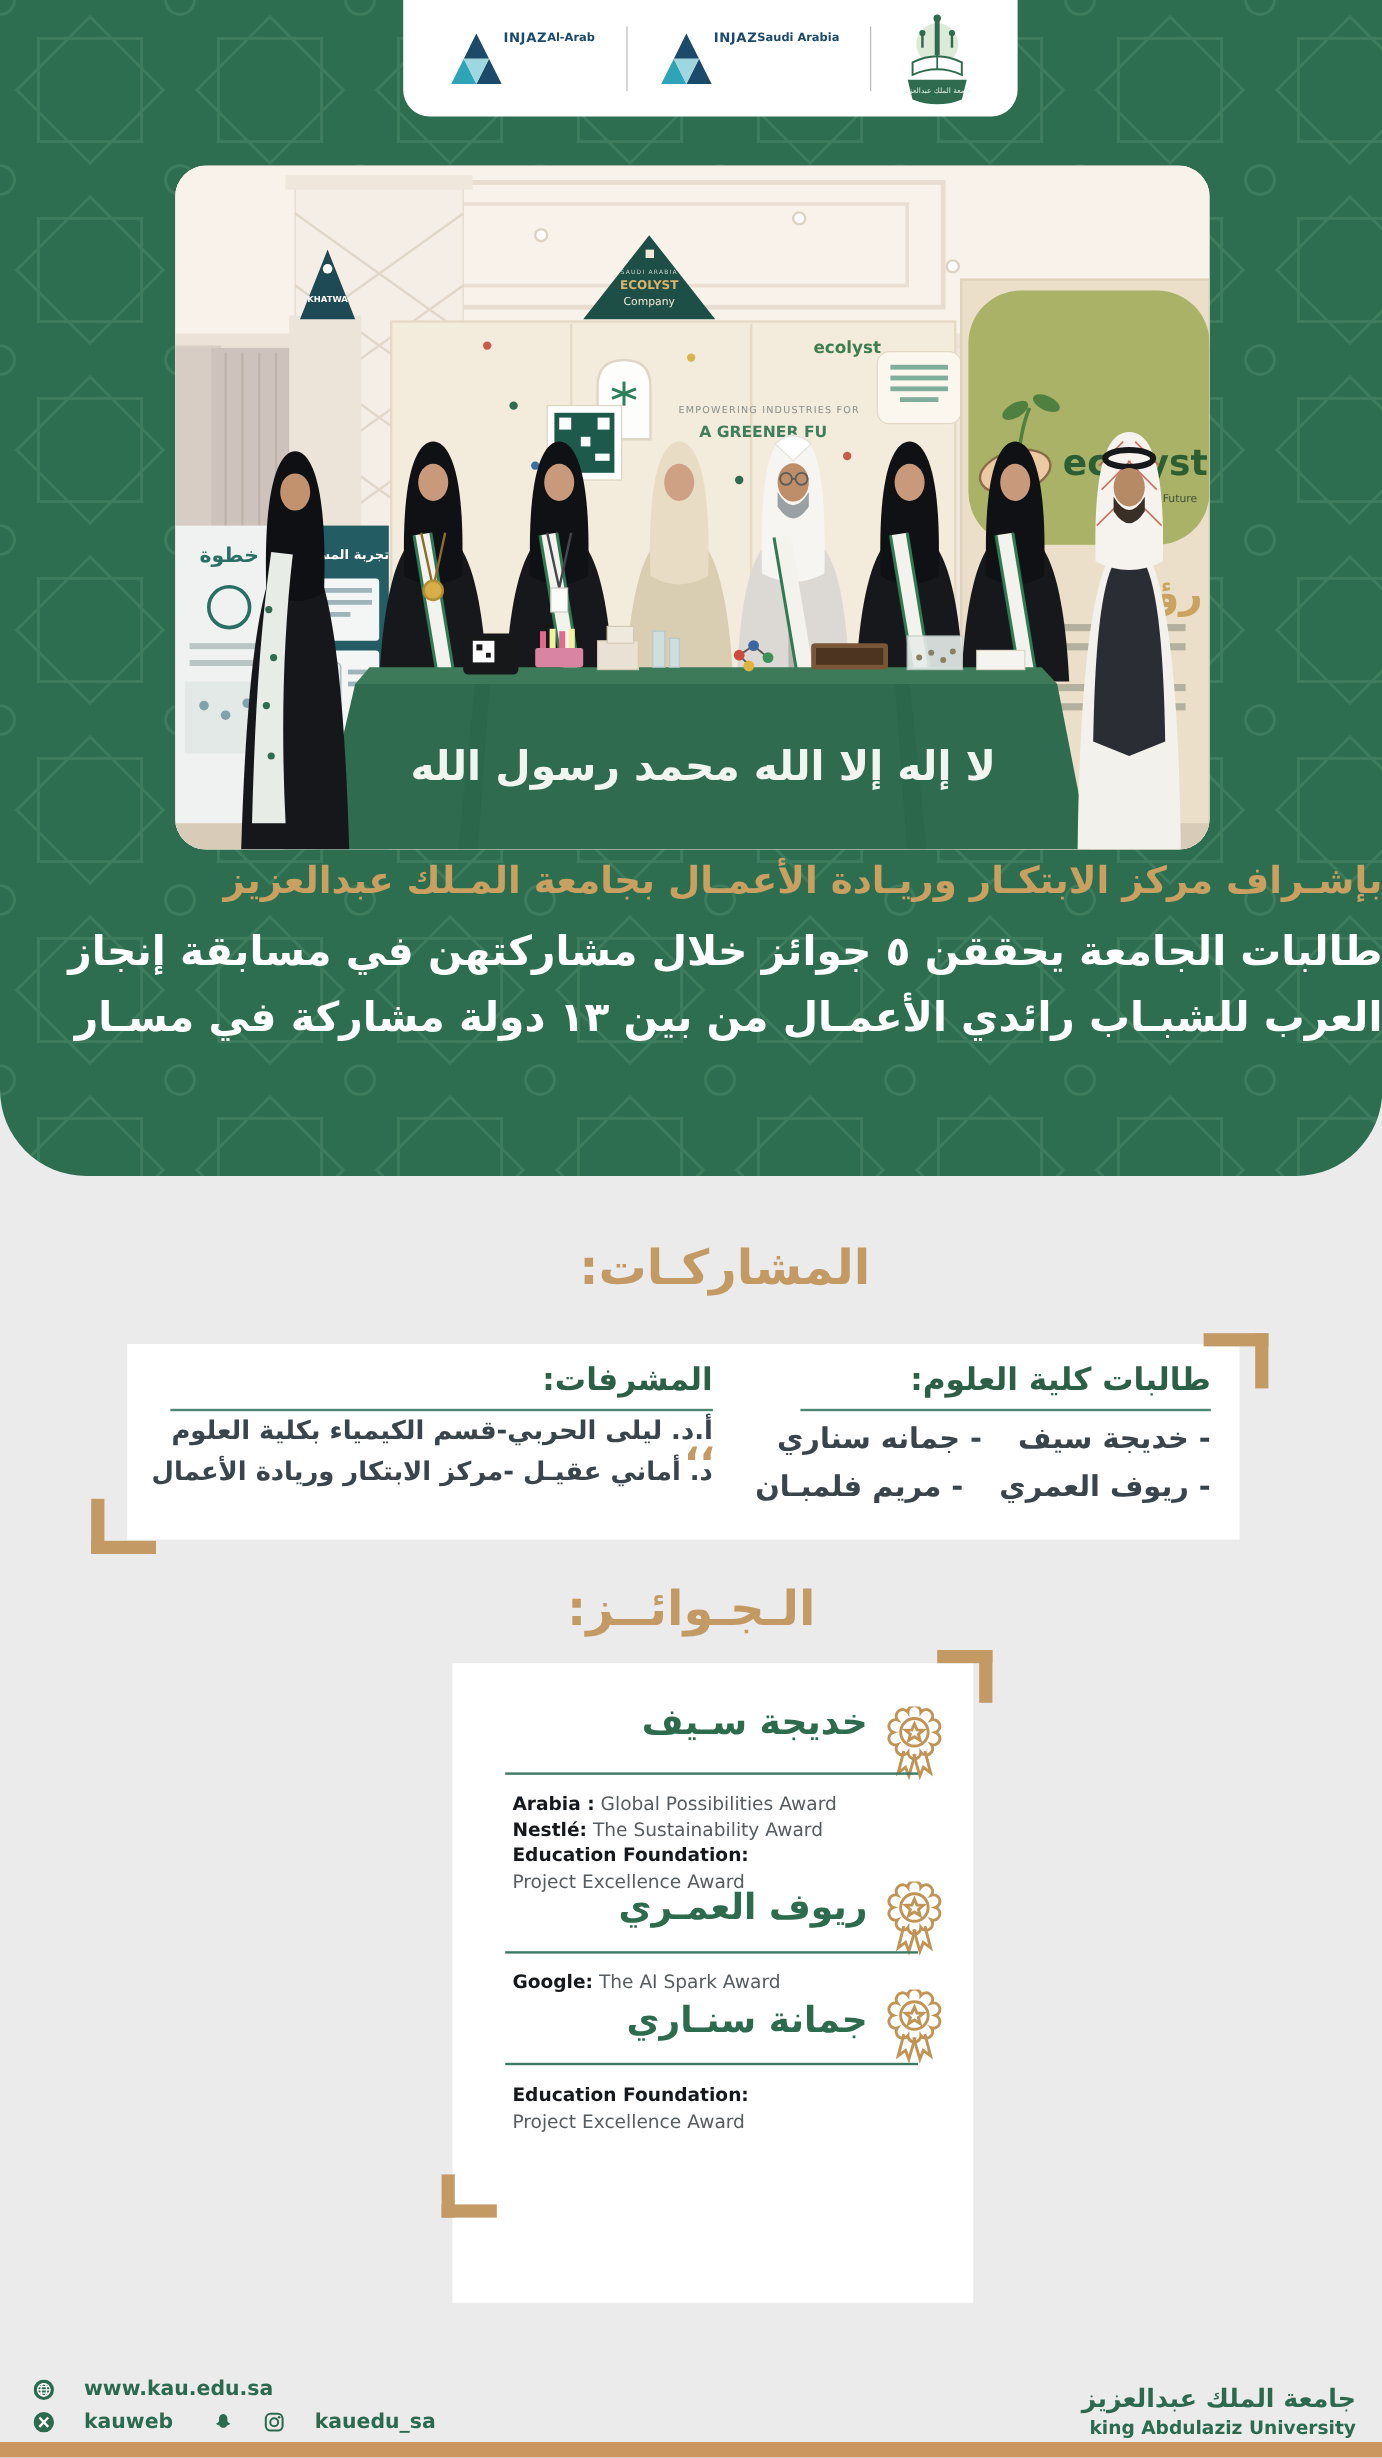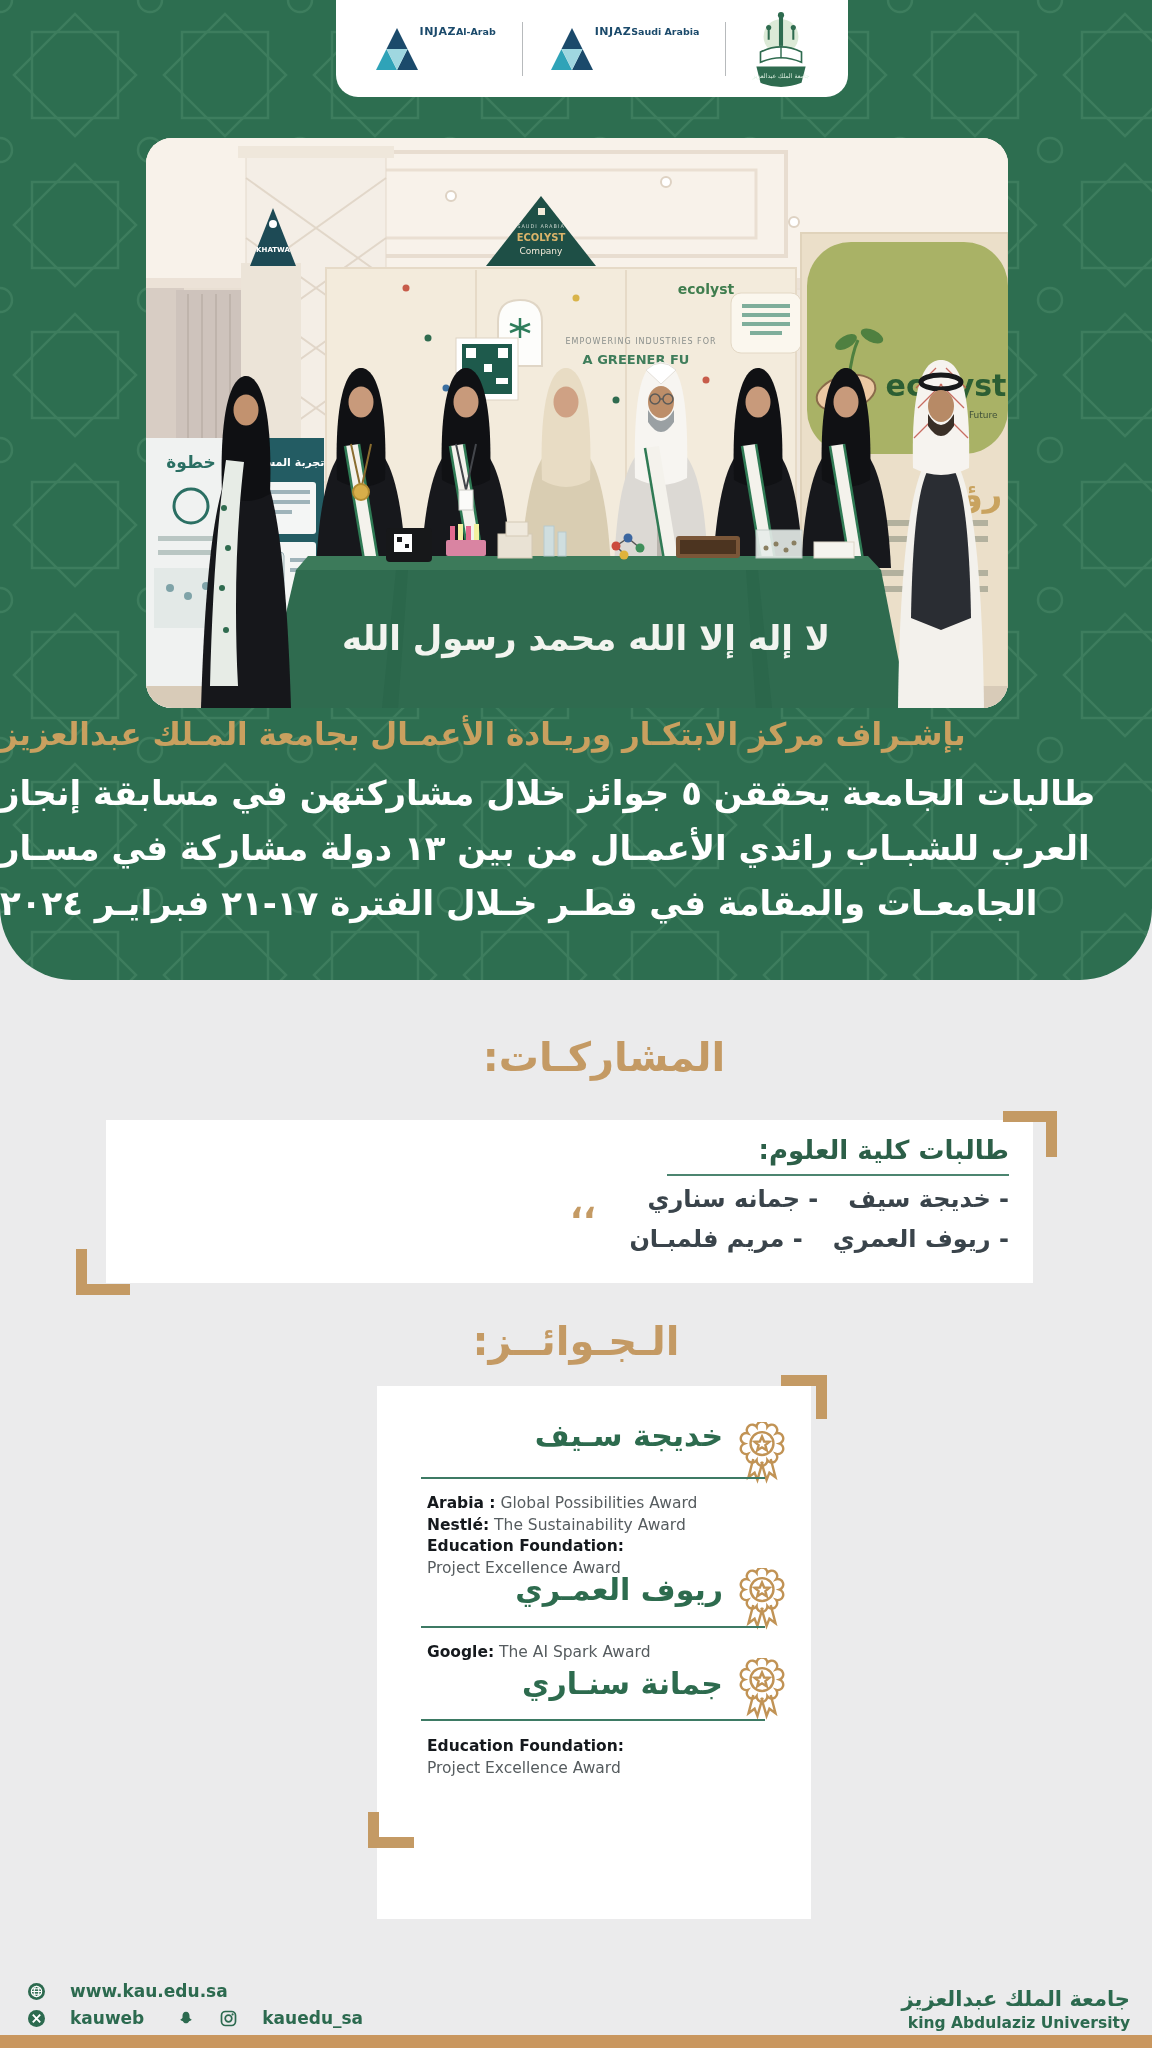--- a/index.html
+++ b/index.html
@@ -8,21 +8,21 @@
 
   
   .hero{position:absolute;left:0;top:0;width:1152px;height:980px;background:#2d6e50;border-radius:0 0 72px 72px;overflow:hidden;}
   .hero-pattern{position:absolute;inset:0;}
   .logo-card{position:absolute;left:336px;top:0;width:512px;height:97px;background:#fff;border-radius:0 0 22px 22px;display:flex;align-items:center;justify-content:center;gap:26px;}
   .logo-block{display:flex;flex-direction:row;align-items:flex-start;}
   .logo-block .lg-t1{font-size:11px;font-weight:bold;color:#1b4a6b;line-height:12px;letter-spacing:.5px;}
   .logo-block .lg-t2{font-size:9.5px;font-weight:bold;color:#1b4a6b;line-height:11px;}
   .logo-divider{width:1px;height:54px;background:#b7babc;}
   .photo-frame{position:absolute;left:146px;top:138px;width:862px;height:570px;border-radius:26px;overflow:hidden;background:#efe6dc;}
-  .hero-text{position:absolute;left:0;top:712px;width:1152px;text-align:left;}
+  .hero-text{position:absolute;left:0;top:712px;width:1152px;text-align:right;}
   .sup-line{direction:rtl;color:#c9a05f;font-weight:bold;font-size:31px;line-height:44px;}
   .body-lines{margin-top:10px;direction:rtl;color:#ffffff;font-weight:bold;font-size:34px;line-height:55px;}
 
   
   .sec-title{position:absolute;left:0;width:1152px;text-align:center;direction:rtl;color:#c49a64;font-weight:bold;font-size:40px;}
   .sec-title.t1{top:1034px;margin-left:28px;}
   .sec-title.t2{top:1318px;}
 
   
   .p-card{position:absolute;left:106px;top:1120px;width:927px;height:163px;background:#fff;}
@@ -356,41 +356,46 @@
           <path d="M782,276 Q795,298 808,276 L808,288 Q795,308 782,288 Z" fill="#3a2f27"></path>
         </g>
       </svg>
     </div>
 
     <div class="hero-text">
       <div class="sup-line">بإشـراف مركز الابتكـار وريـادة الأعمـال بجامعة المـلك عبدالعزيز</div>
       <div class="body-lines">
         <div>طالبات الجامعة يحققن ٥ جوائز خلال مشاركتهن في مسابقة إنجاز</div>
         <div>العرب للشبـاب رائدي الأعمـال من بين ١٣ دولة مشاركة في مسـار</div>
-        <div>الجامعـات والمقامة في قطـر خـلال الفترة ١٧-٢١ فبرايـر ٢٠٢٤</div>
       </div>
     </div>
   </div>
 
   <div class="sec-title t1">المشاركـات:</div>
 
   <div class="p-card">
     <div class="col-students">
       <div class="col-h">طالبات كلية العلوم:</div>
       <div class="col-u"></div>
       <div class="name-row">
         <span>- خديجة سيف</span>
         <span>- جمانه سناري</span>
       </div>
       <div class="name-row">
         <span>- ريوف العمري</span>
         <span>- مريم فلمبـان</span>
       </div>
     </div>
     <div class="quote">،،</div>
+    <div class="col-sups">
+      <div class="col-h">المشرفات:</div>
+      <div class="col-u"></div>
+      <div class="sup-row">أ.د. ليلى الحربي-قسم الكيمياء بكلية العلوم</div>
+      <div class="sup-row">د. أماني عقيـل -مركز الابتكار وريادة الأعمال</div>
+    </div>
   </div>
   <div class="bracket br-tr" style="left:1003px;top:1111px;width:54px;height:46px;"></div>
   <div class="bracket br-bl" style="left:76px;top:1249px;width:54px;height:46px;"></div>
 
   <div class="sec-title t2">الـجـوائــز:</div>
 
   <div class="a-card">
 
     <svg class="w-icon" style="top:36px;" viewBox="0 0 40 46">
       <g fill="none" stroke="#c19355" stroke-width="1.8">

